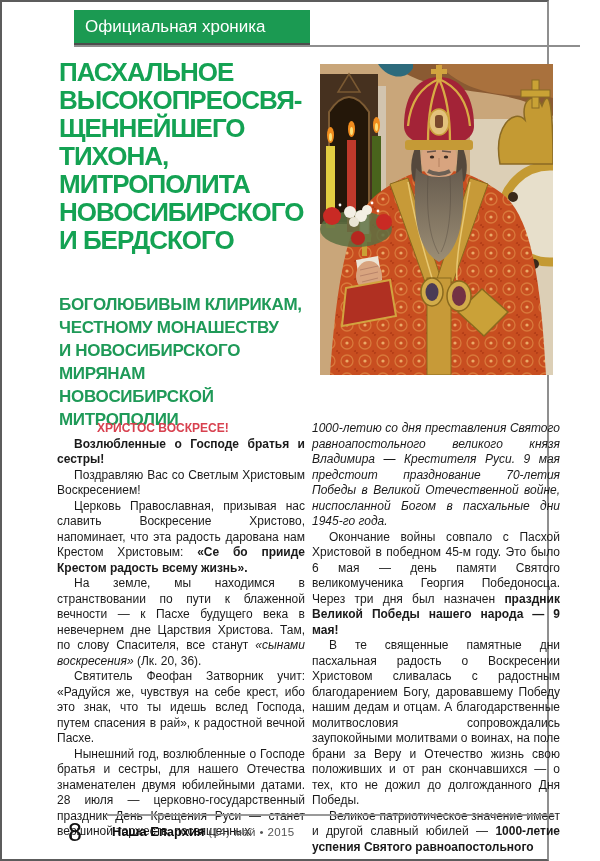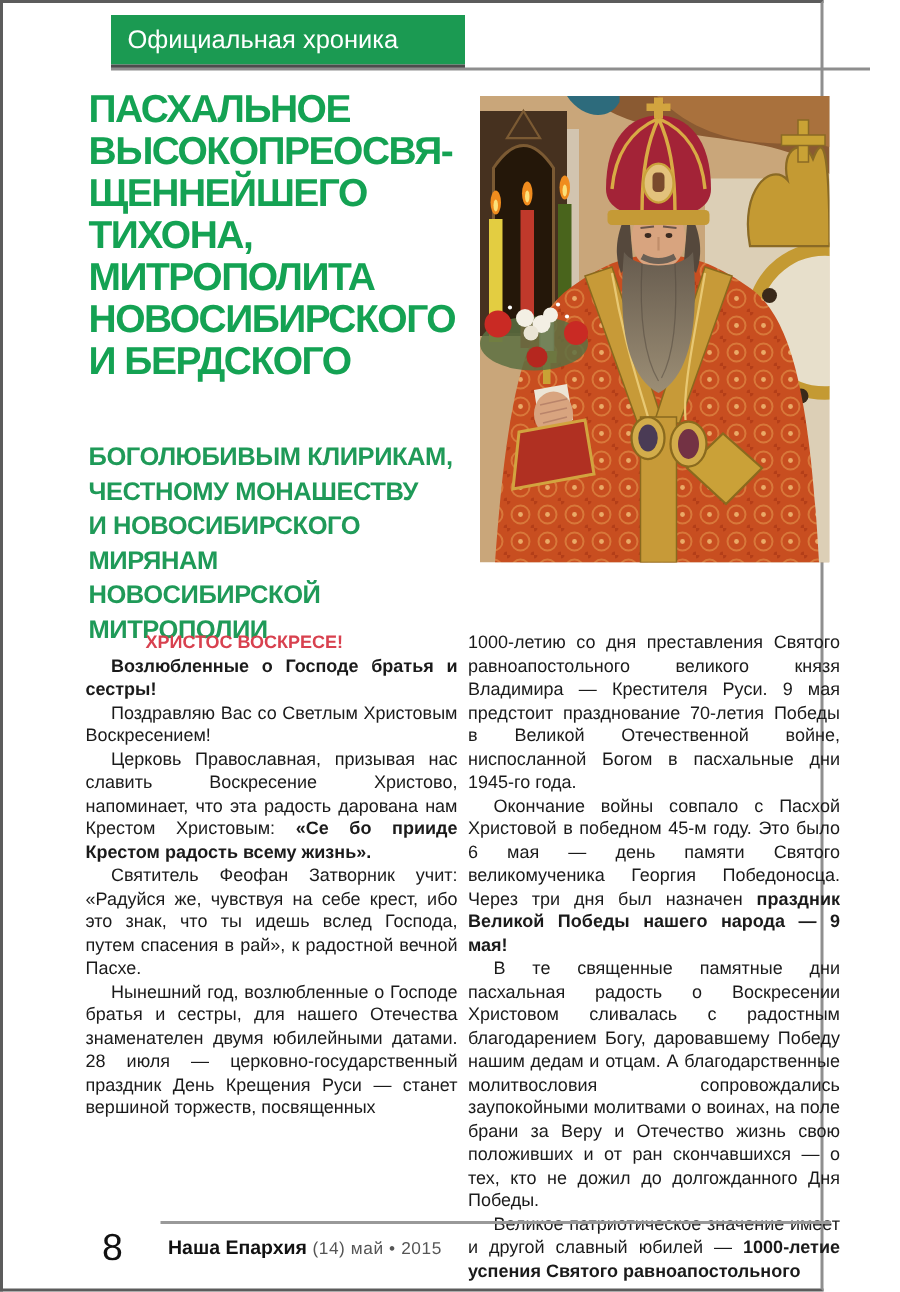--- a/index.html
+++ b/index.html
@@ -12,21 +12,21 @@
   .header-rule{position:absolute;left:72px;top:43px;width:506px;height:2px;background:#8e8e8e;}
   .title{position:absolute;left:57px;top:56px;width:252px;color:var(--green-title);
          font-weight:700;font-size:26px;line-height:28px;letter-spacing:-1px;}
   .subtitle{position:absolute;left:57px;top:291px;width:252px;color:var(--green-subtitle);
             font-weight:700;font-size:17px;line-height:23px;letter-spacing:-0.3px;}
   .photo{position:absolute;left:318px;top:62px;width:233px;height:311px;display:block;}
   .col{position:absolute;top:419px;width:248px;}
   .col-left{left:55px;} .col-right{left:310px;}
   .col p{margin:0;font-size:12px;line-height:15.5px;text-align:justify;text-indent:17px;color:#1a1a1a;}
   .col p.greeting{color:var(--red-accent);font-weight:700;text-indent:40px;text-align:left;}
-  .col p.noindent{text-indent:0;}
+  .col p.noindent{text-indent:0;font-style:italic;}
   .col p span.bold{font-weight:700;}
   .col p span.italic{font-style:italic;}
   .page-num{position:absolute;left:66px;top:816px;font-size:25px;color:#111;}
   .footer-rule{position:absolute;left:105px;top:812px;width:447px;height:2px;background:#999;}
   .footer-text{position:absolute;left:110px;top:822px;font-size:13px;color:#111;}
   .footer-text .pub{font-weight:700;}
   .footer-text .issue{font-size:11.5px;color:#555;letter-spacing:0.4px;}
 </style>
 </head>
 <body>
@@ -170,20 +170,21 @@
       <circle cx="52" cy="139" r="1.4" fill="#fff"></circle>
       <circle cx="58" cy="147" r="1.4" fill="#fff"></circle>
     </g>
   </svg>
 
   <div class="col col-left">
       <p class="greeting"><span>ХРИСТОС ВОСКРЕСЕ!</span></p>
       <p><span class="bold">Возлюбленные о Господе братья и сестры!</span></p>
       <p><span>Поздравляю Вас со Светлым Христовым Воскресением!</span></p>
       <p><span>Церковь Православная, призывая нас славить Воскресение Христово, напоминает, что эта радость дарована нам Крестом Христовым: </span><span class="bold">«Се бо прииде Крестом радость всему жизнь».</span></p>
+      <p><span>На земле, мы находимся в странствовании по пути к блаженной вечности — к Пасхе будущего века в невечернем дне Царствия Христова. Там, по слову Спасителя, все станут </span><span class="italic">«сынами воскресения»</span><span> (Лк. 20, 36).</span></p>
       <p><span>Святитель Феофан Затворник учит: «Радуйся же, чувствуя на себе крест, ибо это знак, что ты идешь вслед Господа, путем спасения в рай», к радостной вечной Пасхе.</span></p>
       <p><span>Нынешний год, возлюбленные о Господе братья и сестры, для нашего Отечества знаменателен двумя юбилейными датами. 28 июля — церковно-государственный праздник День Крещения Руси — станет вершиной торжеств, посвященных</span></p>
     </div>
   <div class="col col-right">
       <p class="noindent"><span>1000-летию со дня преставления Святого равноапостольного великого князя Владимира — Крестителя Руси. 9 мая предстоит празднование 70-летия Победы в Великой Отечественной войне, ниспосланной Богом в пасхальные дни 1945-го года.</span></p>
       <p><span>Окончание войны совпало с Пасхой Христовой в победном 45-м году. Это было 6 мая — день памяти Святого великомученика Георгия Победоносца. Через три дня был назначен </span><span class="bold">праздник Великой Победы нашего народа — 9 мая!</span></p>
       <p><span>В те священные памятные дни пасхальная радость о Воскресении Христовом сливалась с радостным благодарением Богу, даровавшему Победу нашим дедам и отцам. А благодарственные молитвословия сопровождались заупокойными молитвами о воинах, на поле брани за Веру и Отечество жизнь свою положивших и от ран скончавшихся — о тех, кто не дожил до долгожданного Дня Победы.</span></p>
       <p><span>Великое патриотическое значение имеет и другой славный юбилей — </span><span class="bold">1000-летие успения Святого равноапостольного</span></p>
     </div>
 

